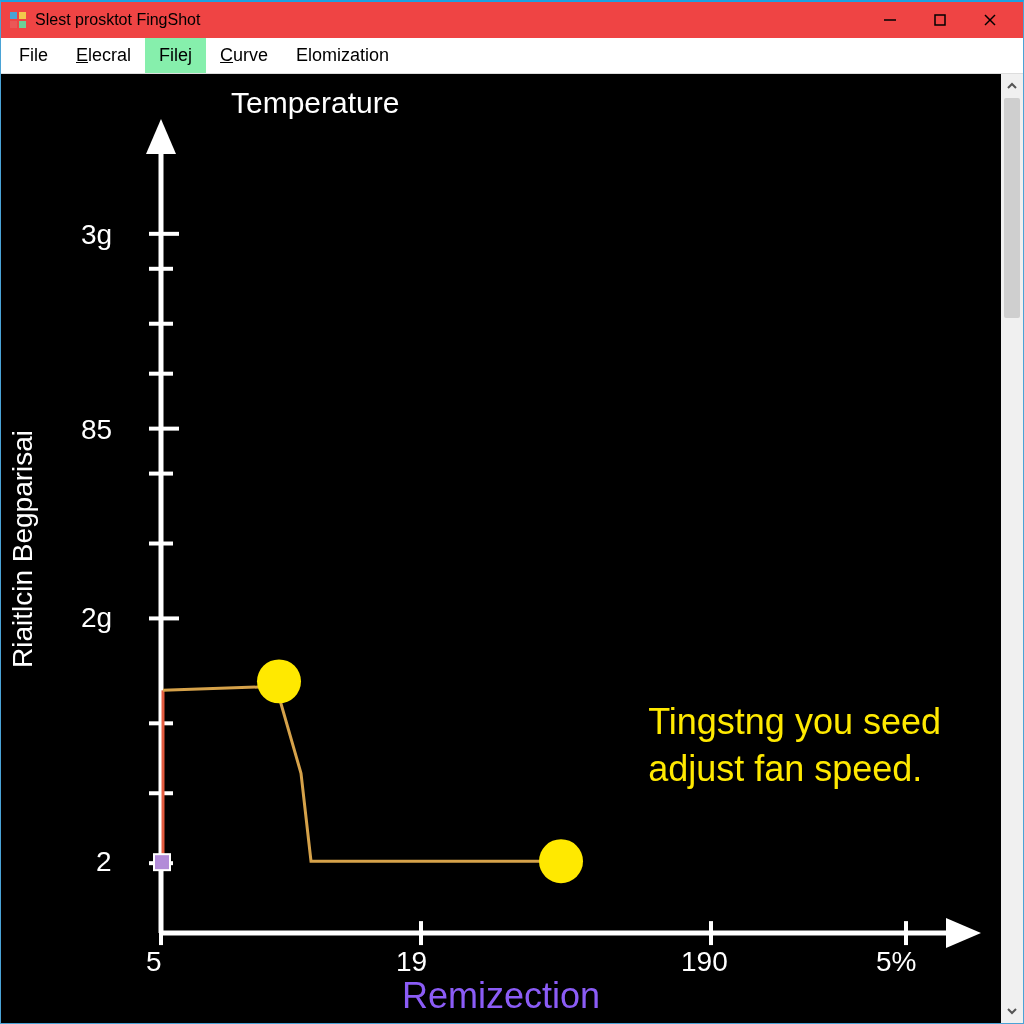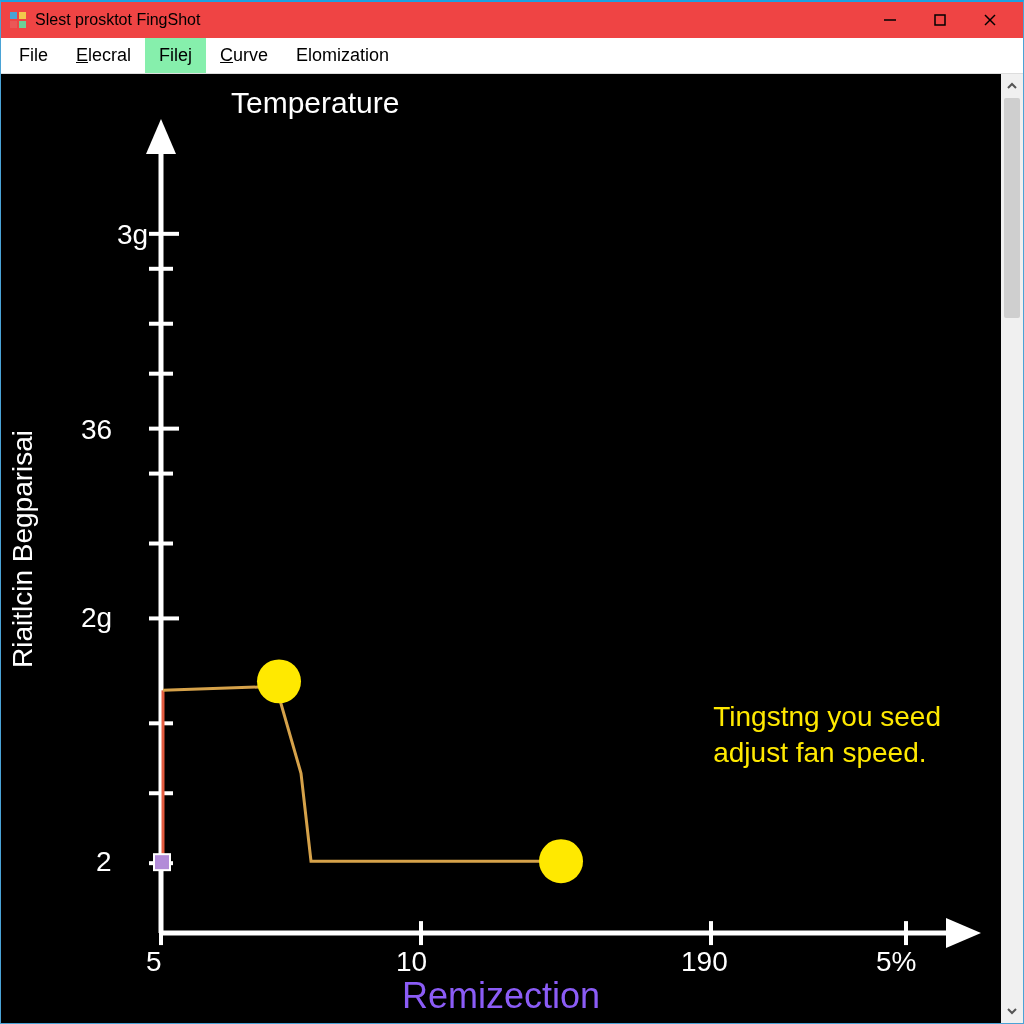--- a/index.html
+++ b/index.html
@@ -17,21 +17,21 @@
   .content-row { flex: 1; display: flex; min-height: 0; border-radius: 23px; }
   .canvas { flex: 1; background: #000; position: relative; overflow: hidden; }
   .vscroll { width: 22px; background: #f0f0f0; display: flex; flex-direction: column; align-items: center; }
   .vscroll .arrow { width: 22px; height: 24px; display: flex; align-items: center; justify-content: center; color: #555; }
   .vscroll .track { flex: 1; width: 22px; background: #f0f0f0; position: relative; }
   .vscroll .thumb { position: absolute; left: 3px; right: 3px; top: 0; height: 220px; background: #cfcfcf; border-radius: 2px; }
 
   .y-axis-title { position: absolute; left: 22px; top: 50%; transform: translate(-50%, -50%) rotate(-90deg); color: #fff; font-size: 28px; white-space: nowrap; }
   .top-axis-title { position: absolute; left: 230px; top: 12px; color: #fff; font-size: 30px; }
   .x-axis-title { position: absolute; left: 50%; bottom: 6px; transform: translateX(-50%); color: #8b5cf6; font-size: 36px; }
-  .hint-text { position: absolute; right: 60px; top: 625px; color: #ffe900; font-size: 28px; line-height: 1.3; text-align: left; }
+  .hint-text { position: absolute; right: 60px; top: 625px; color: #ffe900; font-size: 36px; line-height: 1.3; text-align: left; }
 
   .tick-label { position: absolute; color: #fff; font-size: 28px; }
 
   svg.chart-svg { position: absolute; inset: 0; width: 100%; height: 100%; }
   .axis-line { stroke: #fff; stroke-width: 5; fill: none; }
   .axis-arrow { fill: #fff; }
   .tick { stroke: #fff; stroke-width: 4; }
   .curve { stroke: #d6a24a; stroke-width: 3; fill: none; }
   .curve-red { stroke: #e35b3f; stroke-width: 3; fill: none; }
   .anchor-sq { fill: #b28bd8; stroke: #fff; stroke-width: 2; }
@@ -129,25 +129,25 @@
       <div class="top-axis-title">Temperature</div>
       <div class="y-axis-title">Riaitlcin Begparisai</div>
       <div class="x-axis-title">Remizection</div>
       <div class="hint-text">
         <span style="white-space:pre-line;">Tingstng you seed
 adjust fan speed.</span>
       </div>
 
       <div class="tick-label" style="left:95px; top:772px;">2</div>
       <div class="tick-label" style="left:80px; top:528px;">2g</div>
-      <div class="tick-label" style="left:80px; top:340px;">36</div>
-      <div class="tick-label" style="left:80px; top:145px;margin-left:36px;">3g</div>
+      <div class="tick-label" style="left:80px; top:340px;">85</div>
+      <div class="tick-label" style="left:80px; top:145px;">3g</div>
 
       <div class="tick-label" style="left:145px; top:872px;">5</div>
-      <div class="tick-label" style="left:395px; top:872px;">10</div>
+      <div class="tick-label" style="left:395px; top:872px;">19</div>
       <div class="tick-label" style="left:680px; top:872px;">190</div>
       <div class="tick-label" style="left:875px; top:872px;">5%</div>
     </div>
 
     <div class="vscroll">
       <div class="arrow">
         <svg width="12" height="12" viewBox="0 0 12 12">
             <polyline points="2,8 6,4 10,8" fill="none" stroke="#555" stroke-width="2"></polyline>
           </svg>
       </div>

